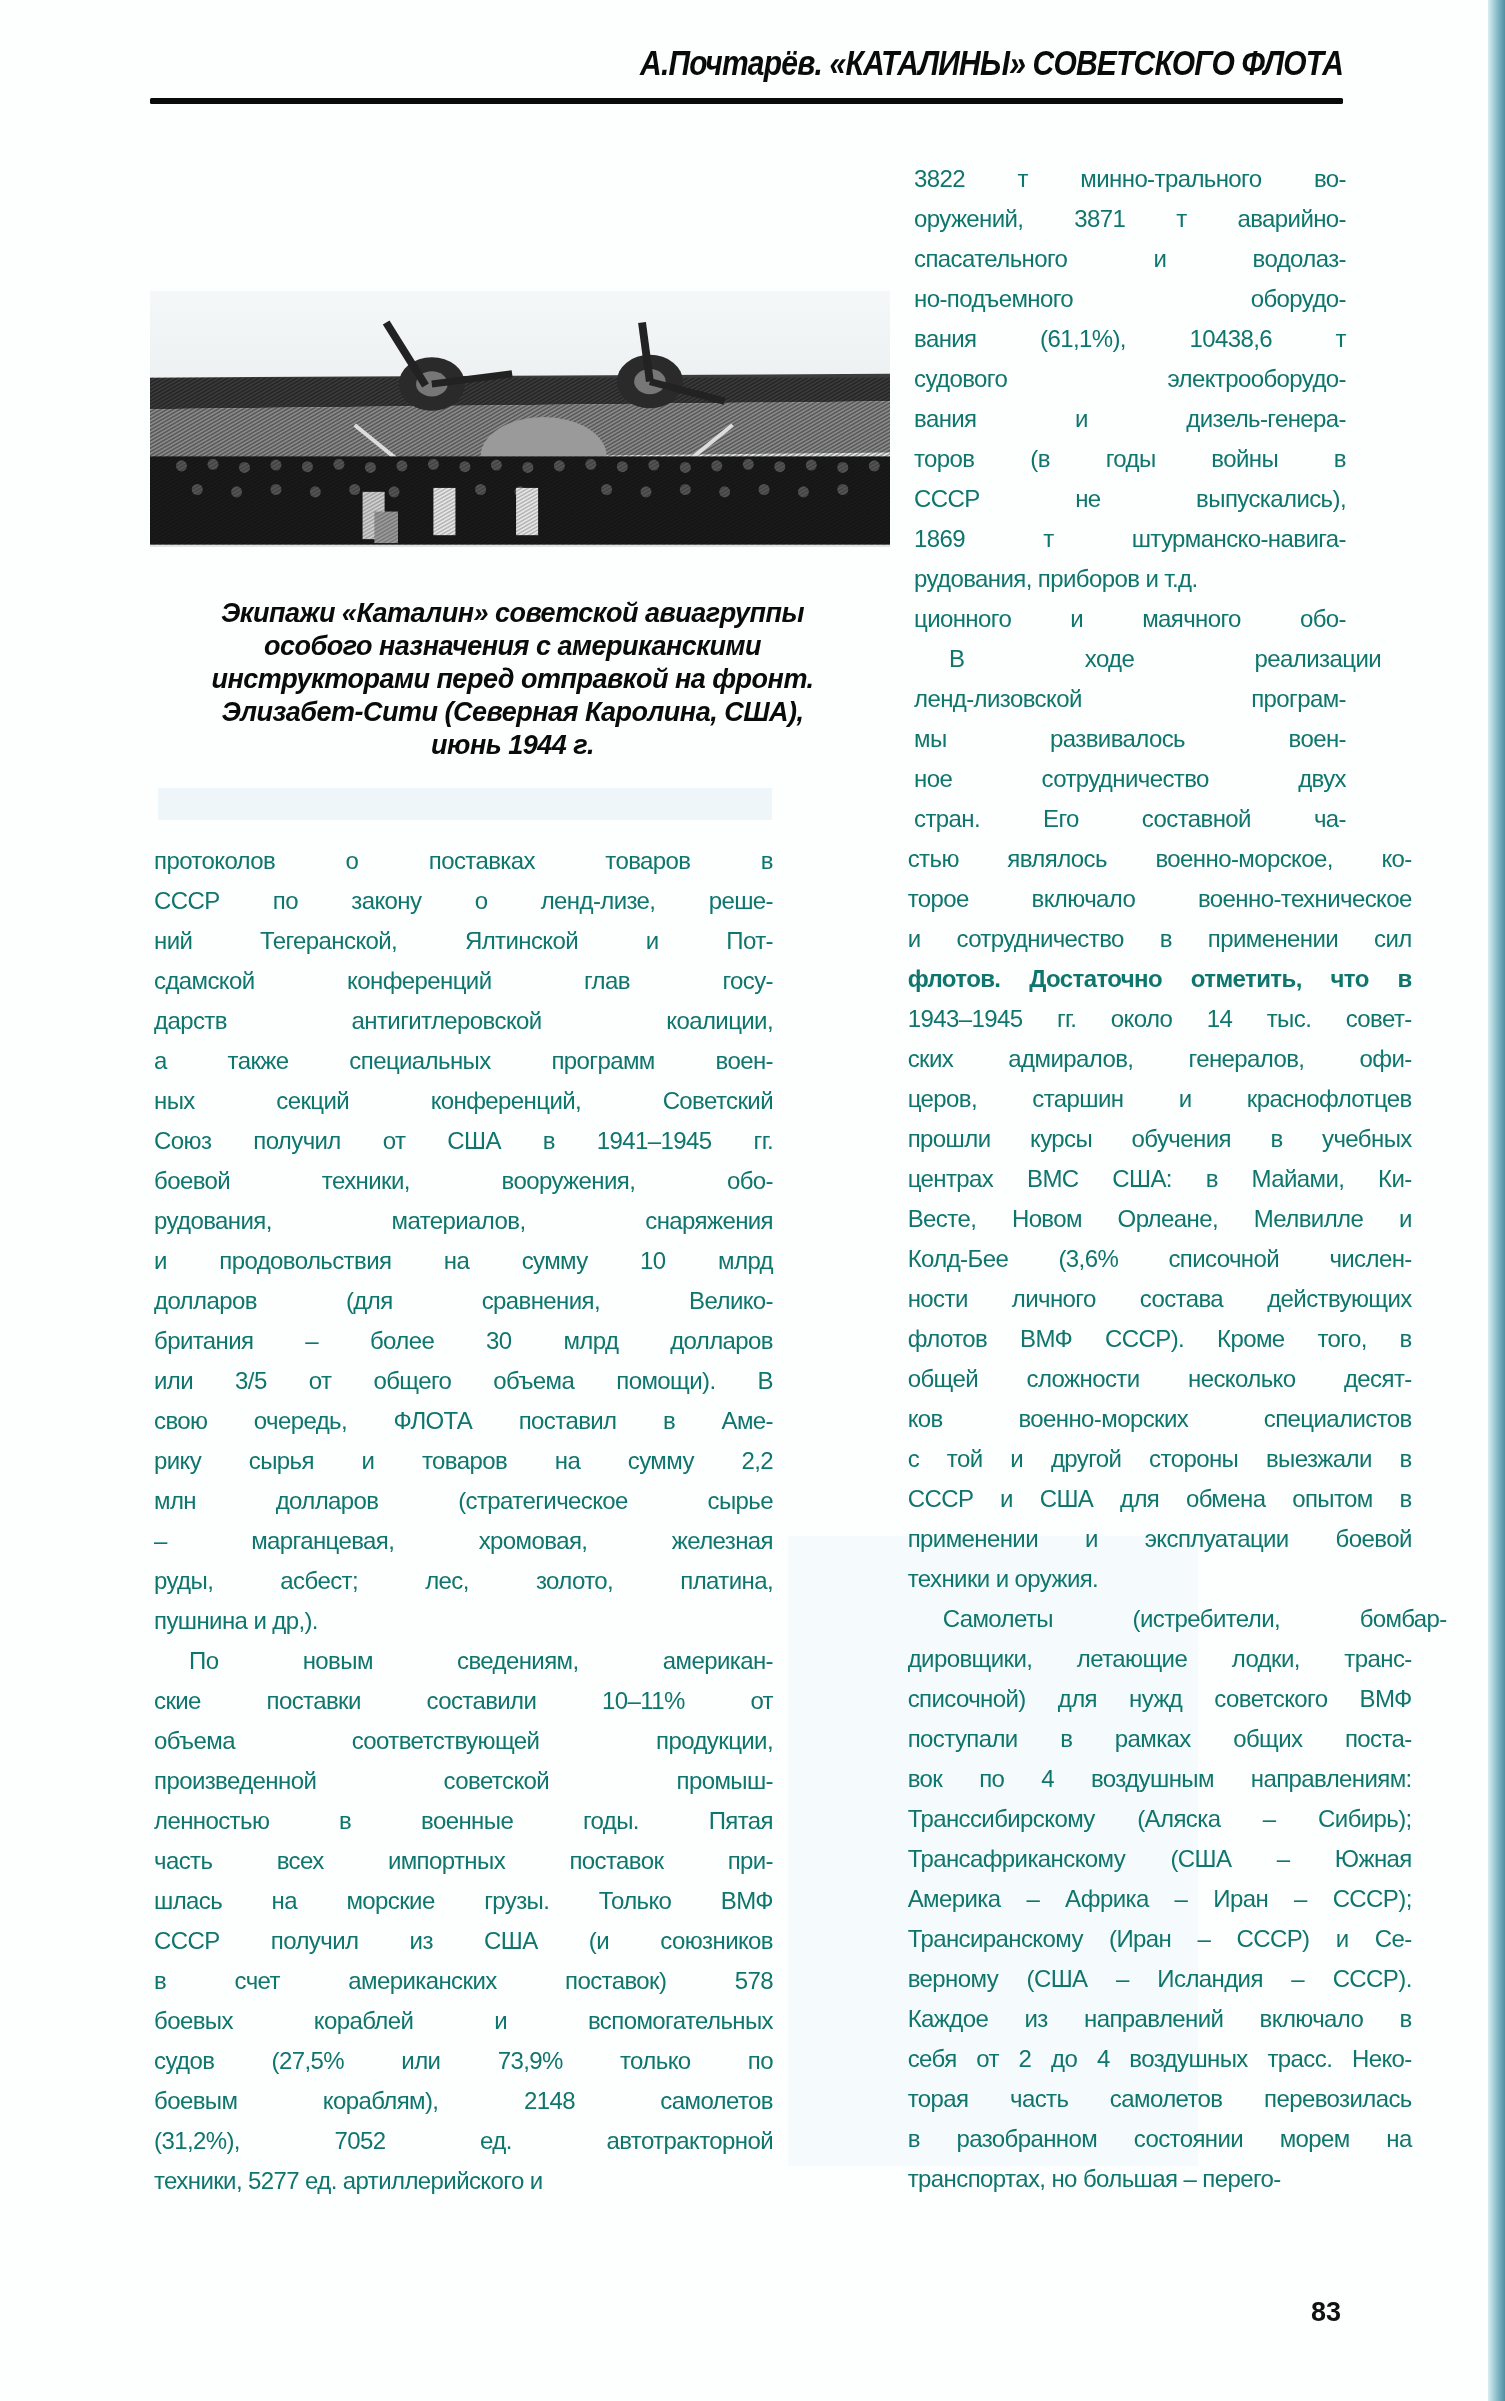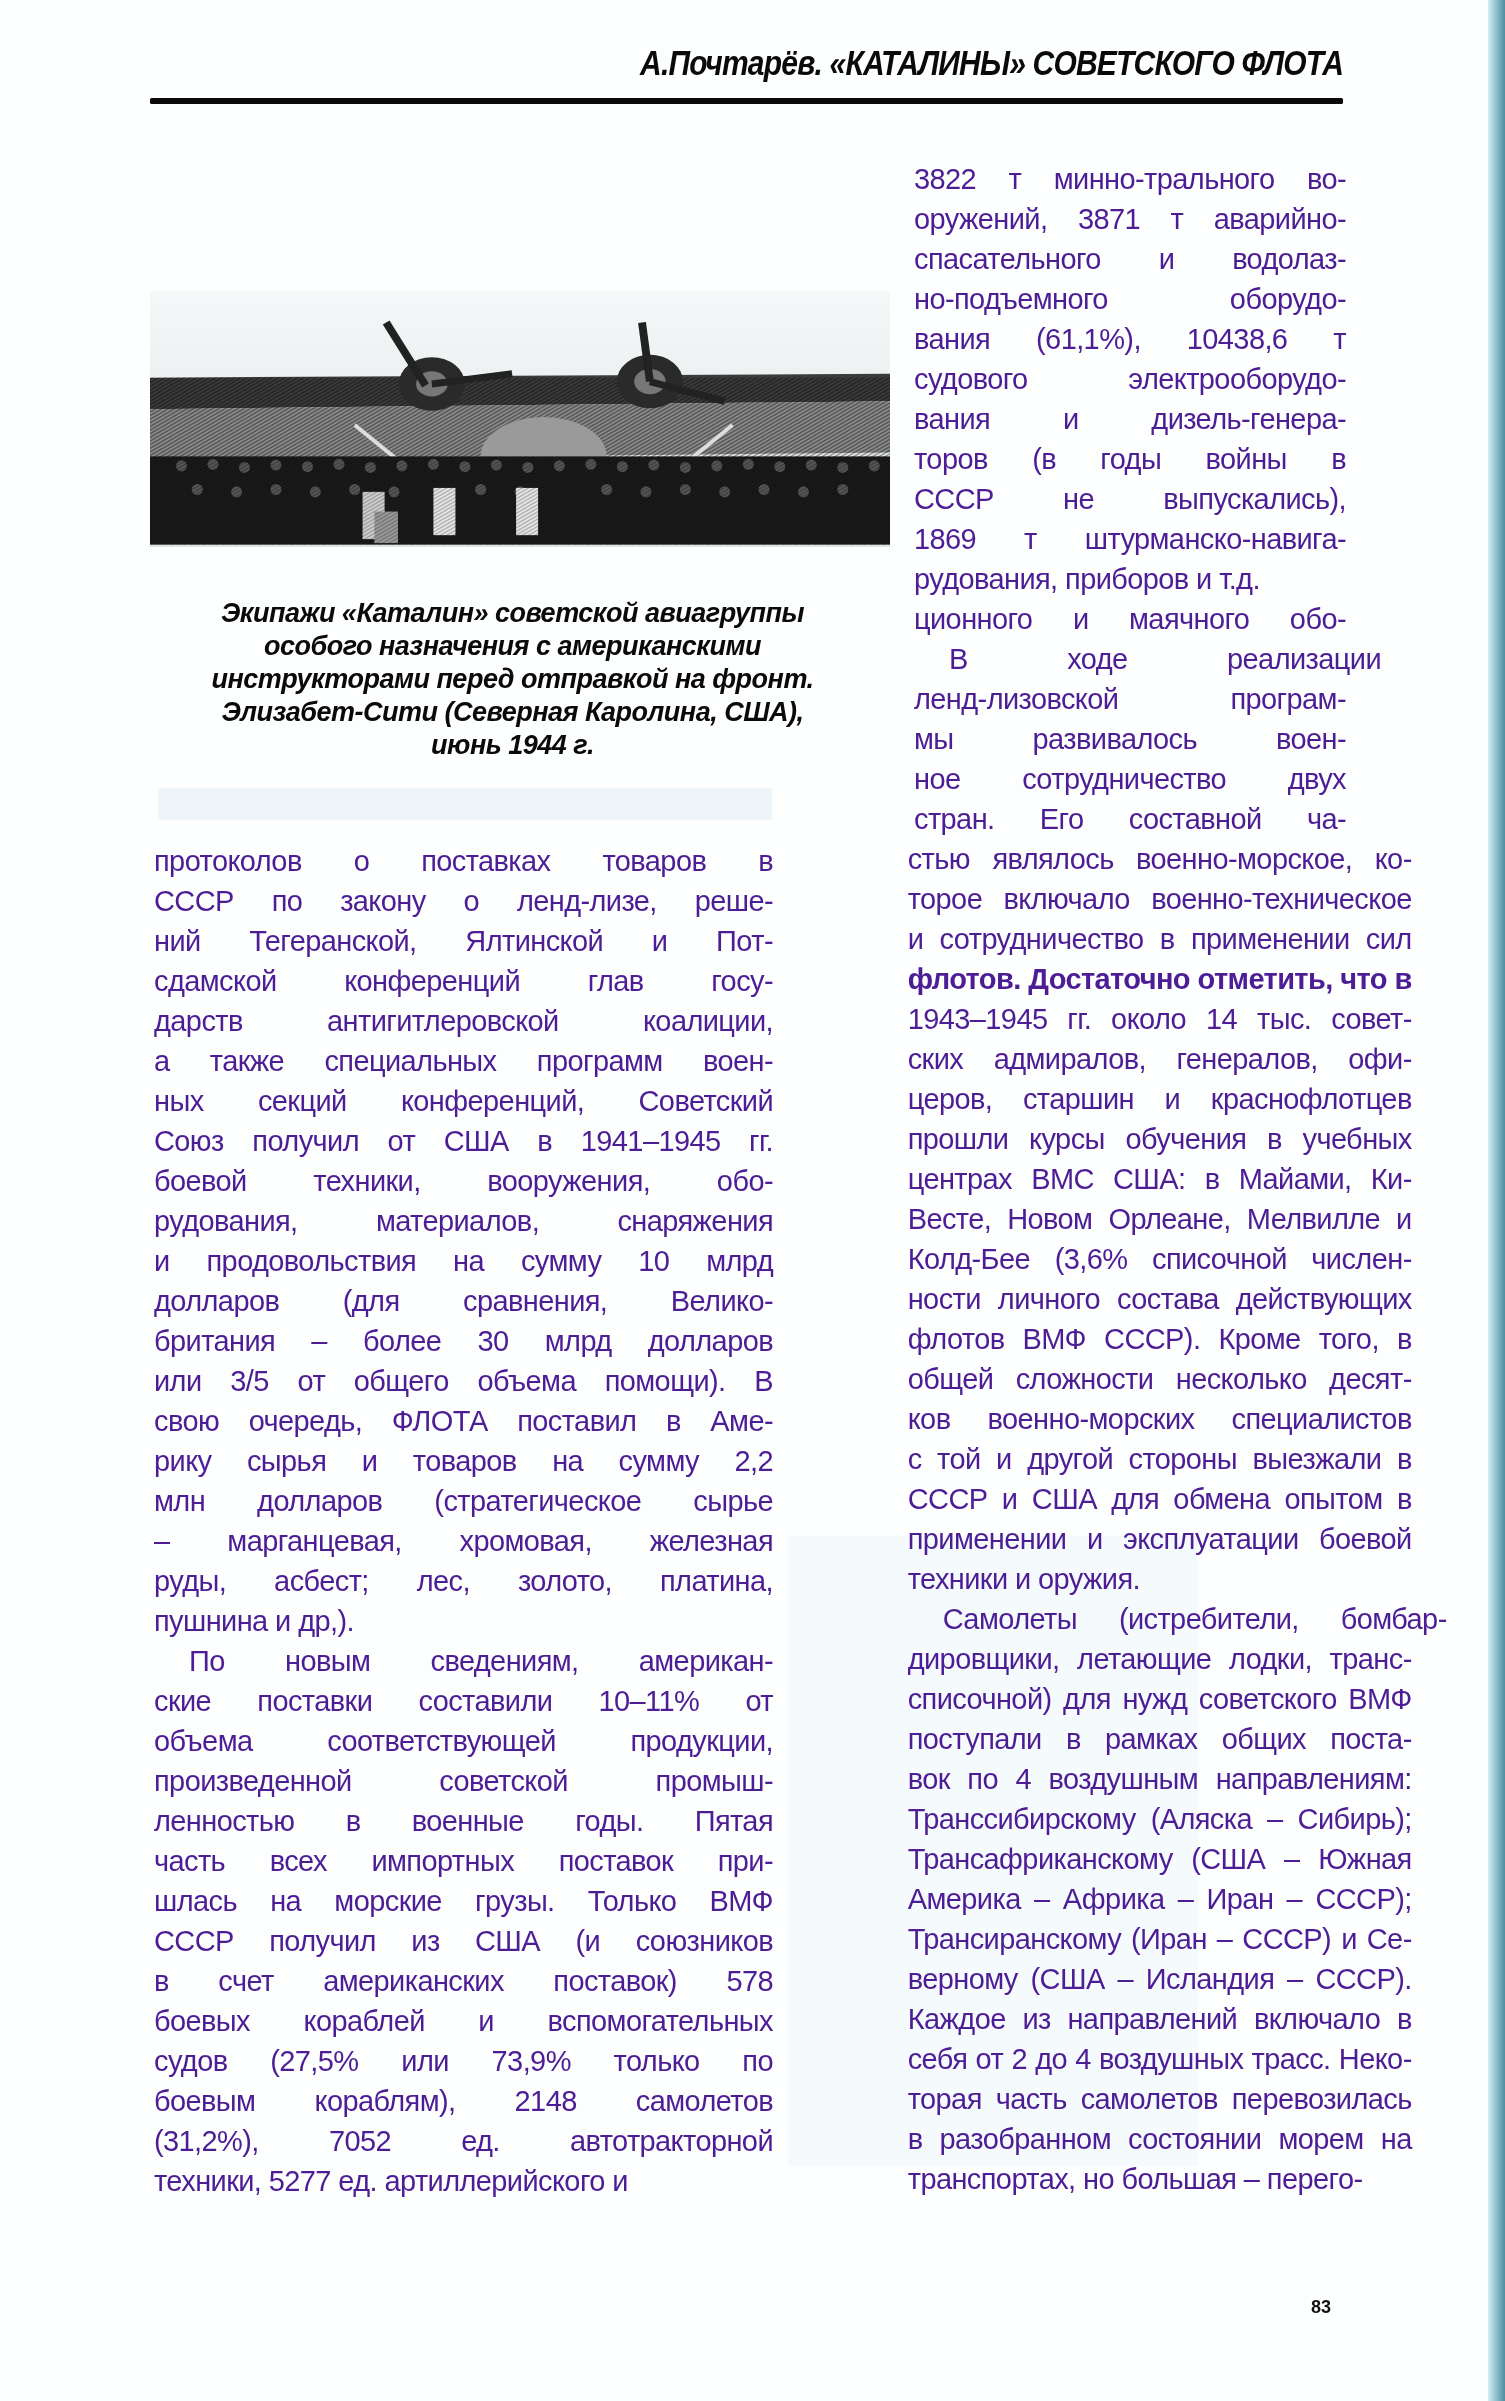--- a/index.html
+++ b/index.html
@@ -36,33 +36,33 @@
   .photo svg { width: 100%; height: 100%; display: block; }
   .caption {
     position: absolute; left: 158px; top: 597px; width: 709px;
     text-align: center;
     font-weight: bold; font-style: italic;
     font-size: 27px; line-height: 33px; letter-spacing: -0.5px;
     color: #0a0a0a;
   }
   .col {
     position: absolute;
-    font-size: 29px; line-height: 40px;
+    font-size: 24px; line-height: 40px;
     text-align: justify;
-    color: #4c1d95;
+    color: #0f766e;
     letter-spacing: -0.6px;
   }
   .col-left { left: 154px; top: 841px; width: 619px; }
   .col-right { left: 914px; top: 159px; width: 432px; }
   .line { display: block; text-align: justify; text-align-last: justify; white-space: nowrap; height: 40px; }
   .line.last { text-align-last: left; }
   .line.indent { padding-left: 35px; }
   .page-number {
     position: absolute; left: 1311px; top: 2297px;
-    font-weight: bold; font-size: 18px; color: #111;
+    font-weight: bold; font-size: 27px; color: #111;
   }
 </style>
 </head>
 <body>
 
 <div class="right-edge"></div>
 
 <div class="ghost" style="left:158px;top:788px;width:614px;height:31.5px;"></div>
 <div class="ghost" style="left:788px;top:1536px;width:410px;height:630px;opacity:0.5;"></div>
 

